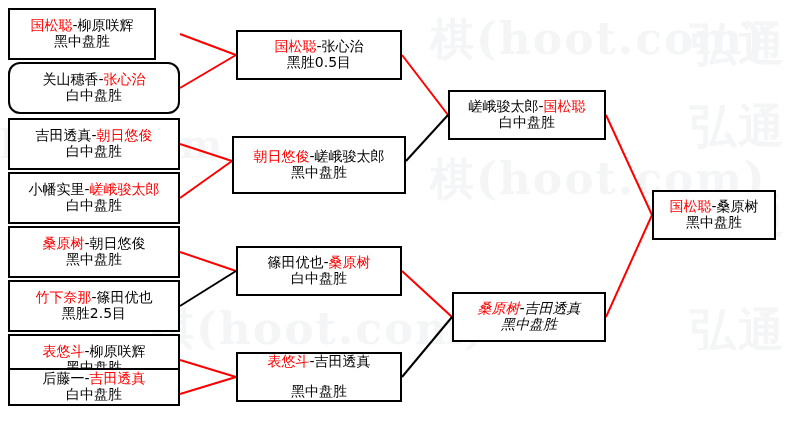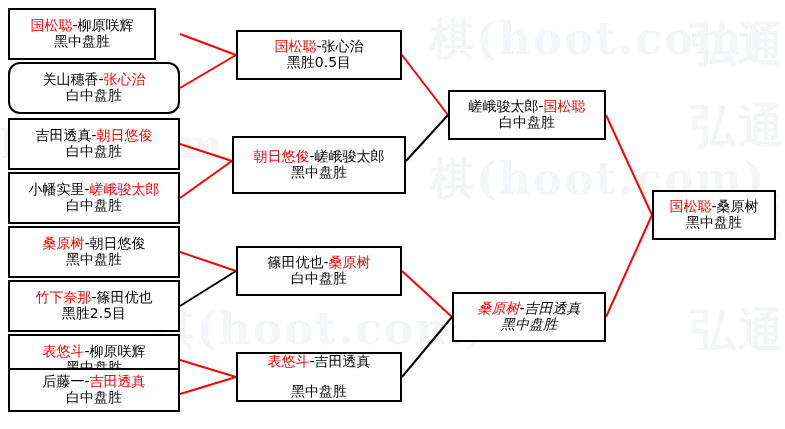--- a/index.html
+++ b/index.html
@@ -136,21 +136,21 @@
         <div class="match-result">黑中盘胜</div>
       </div>
       <div class="match-box" style="left: 8px; top: 280px; width: 172px; height: 52px; border-color: rgb(0, 0, 0);">
         <div class="match-pair"><span class="winner" style="color: rgb(255, 0, 0);">竹下奈那</span><span class="dash">-</span><span class="loser" style="color: rgb(0, 0, 0);">篠田优也</span></div>
         <div class="match-result">黑胜2.5目</div>
       </div>
       <div class="match-box" style="left: 8px; top: 334px; width: 172px; height: 52px; border-color: rgb(0, 0, 0);">
         <div class="match-pair"><span class="winner" style="color: rgb(255, 0, 0);">表悠斗</span><span class="dash">-</span><span class="loser" style="color: rgb(0, 0, 0);">柳原咲辉</span></div>
         <div class="match-result">黑中盘胜</div>
       </div>
-      <div class="match-box" style="left: 8px; top: 368px; width: 172px; height: 44px; border-color: rgb(0, 0, 0);">
+      <div class="match-box" style="left: 8px; top: 368px; width: 172px; height: 38px; border-color: rgb(0, 0, 0);">
         <div class="match-pair"><span class="loser" style="color: rgb(0, 0, 0);">后藤一</span><span class="dash">-</span><span class="winner" style="color: rgb(255, 0, 0);">吉田透真</span></div>
         <div class="match-result">白中盘胜</div>
       </div>
       <div class="match-box" style="left: 236px; top: 30px; width: 166px; height: 50px; border-color: rgb(0, 0, 0);">
         <div class="match-pair"><span class="winner" style="color: rgb(255, 0, 0);">国松聪</span><span class="dash">-</span><span class="loser" style="color: rgb(0, 0, 0);">张心治</span></div>
         <div class="match-result">黑胜0.5目</div>
       </div>
       <div class="match-box" style="left: 232px; top: 136px; width: 174px; height: 58px; border-color: rgb(0, 0, 0);">
         <div class="match-pair"><span class="winner" style="color: rgb(255, 0, 0);">朝日悠俊</span><span class="dash">-</span><span class="loser" style="color: rgb(0, 0, 0);">嵯峨骏太郎</span></div>
         <div class="match-result">黑中盘胜</div>

